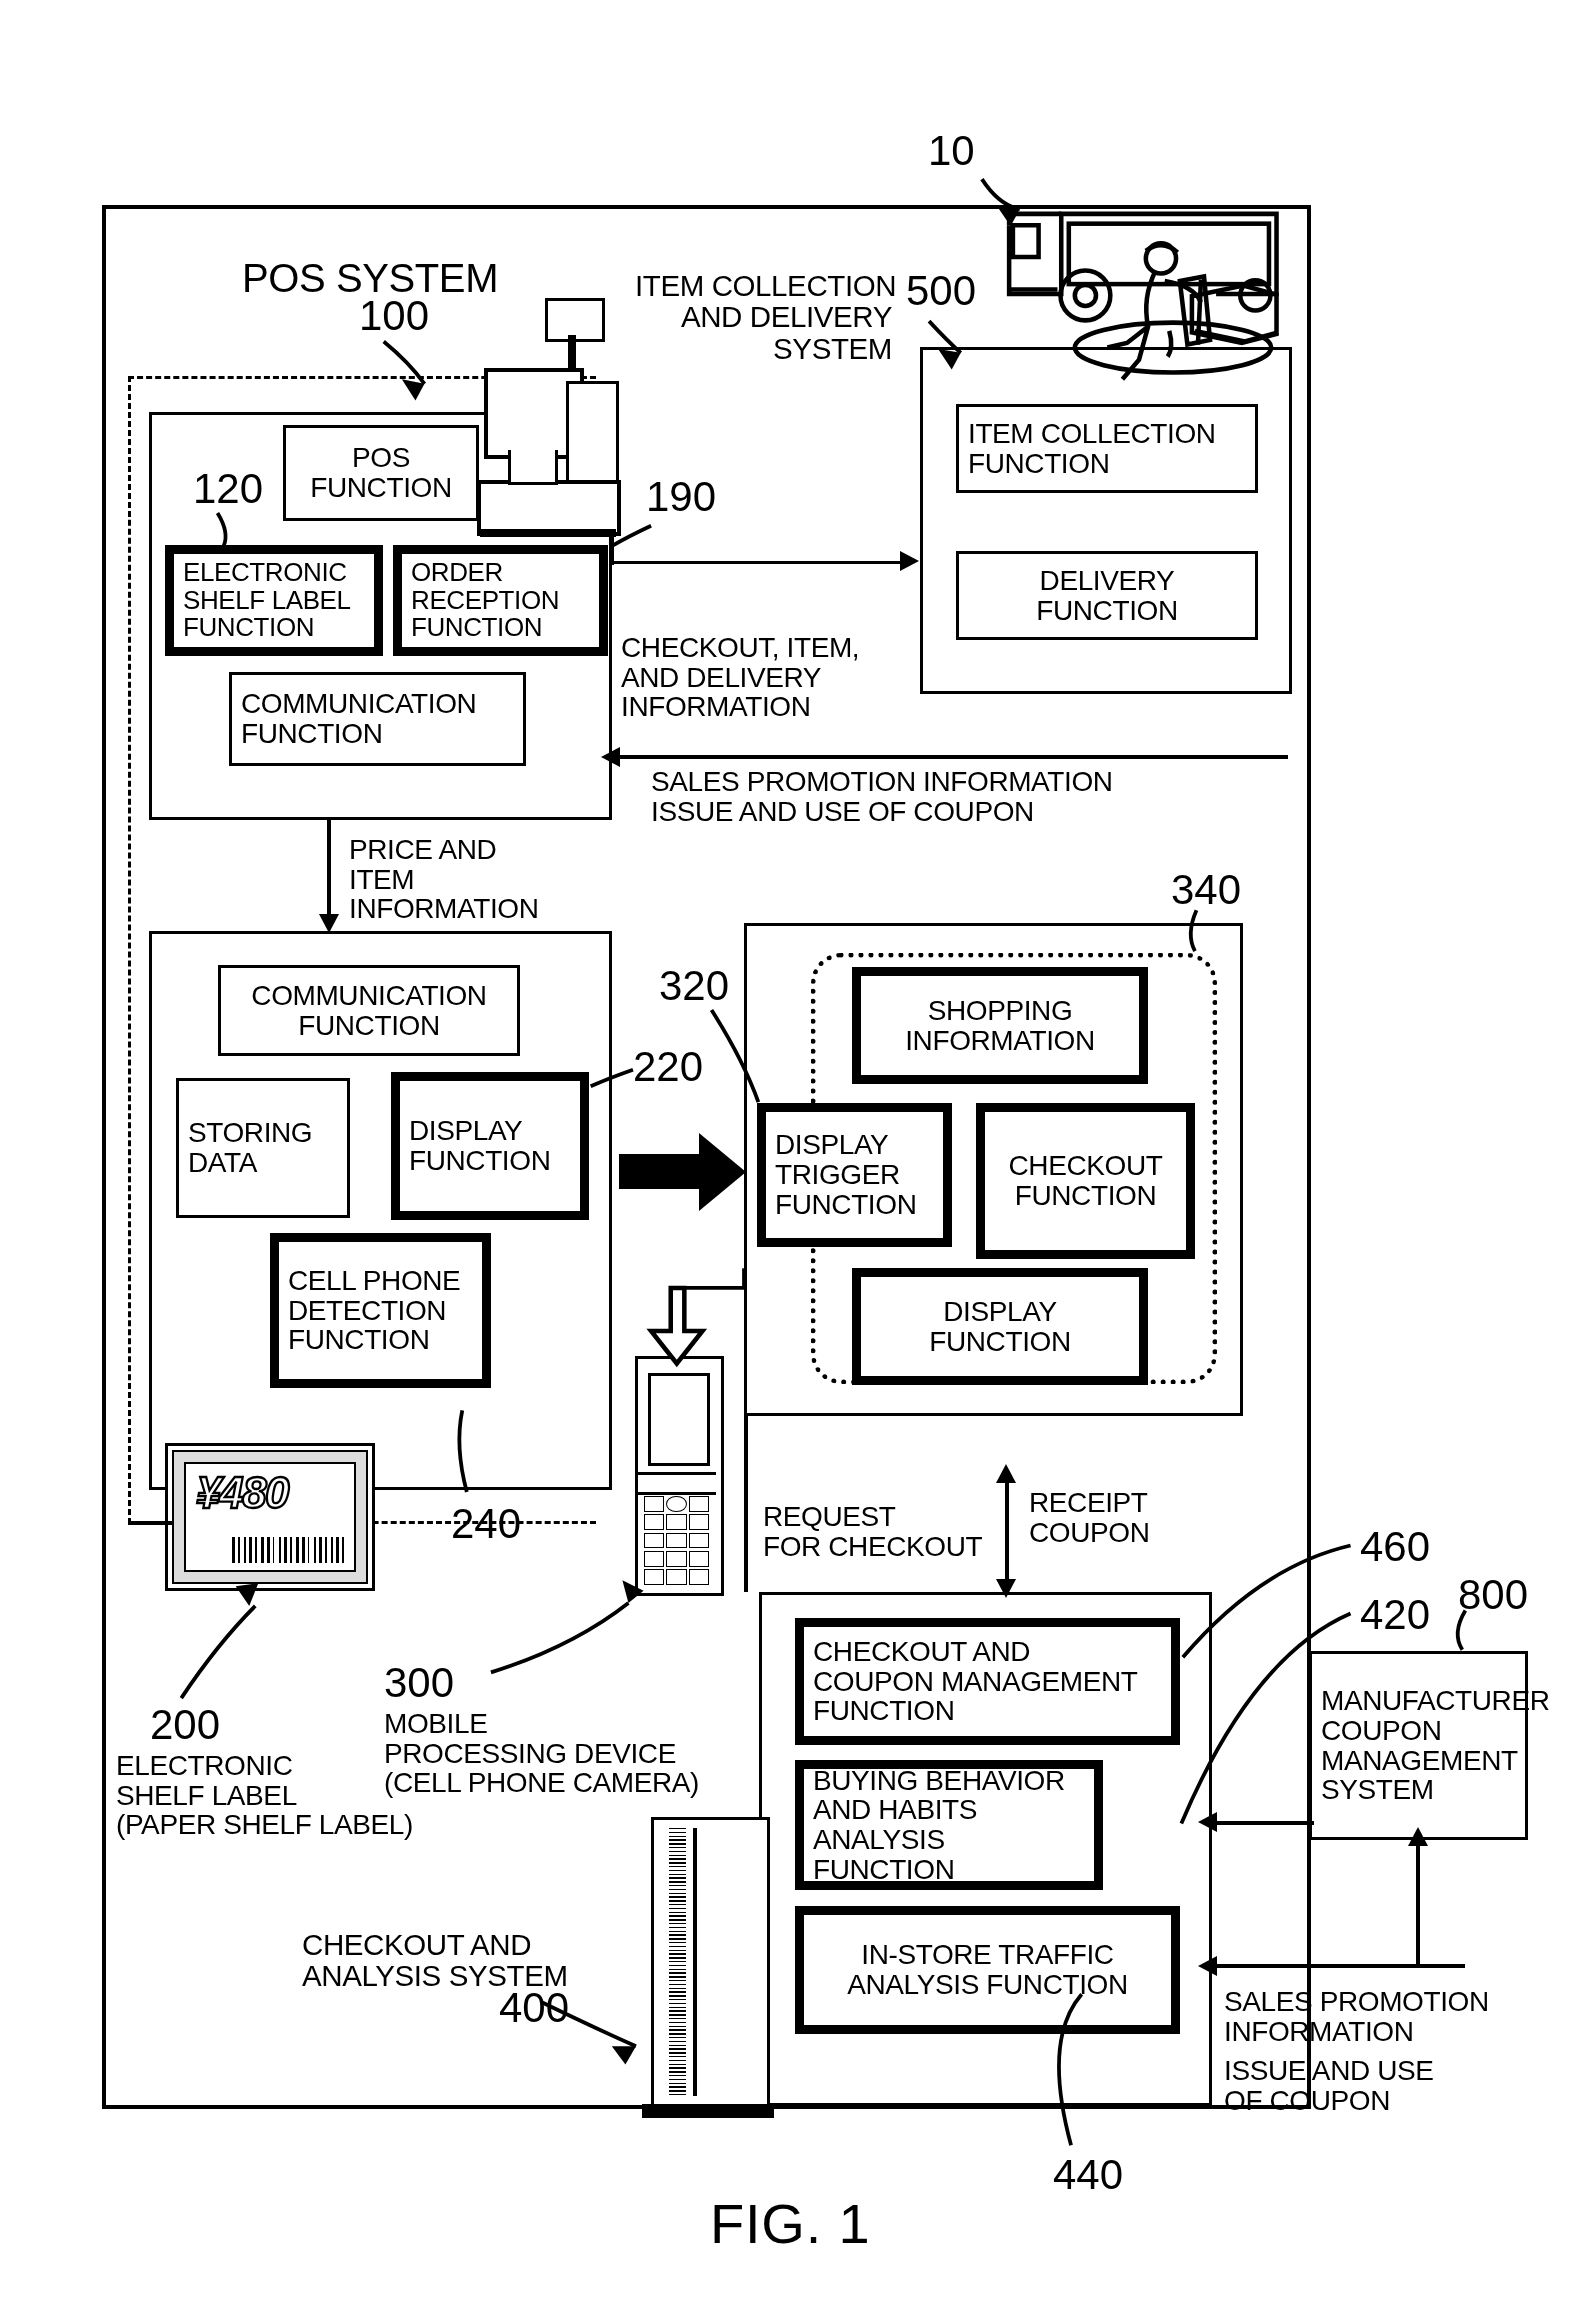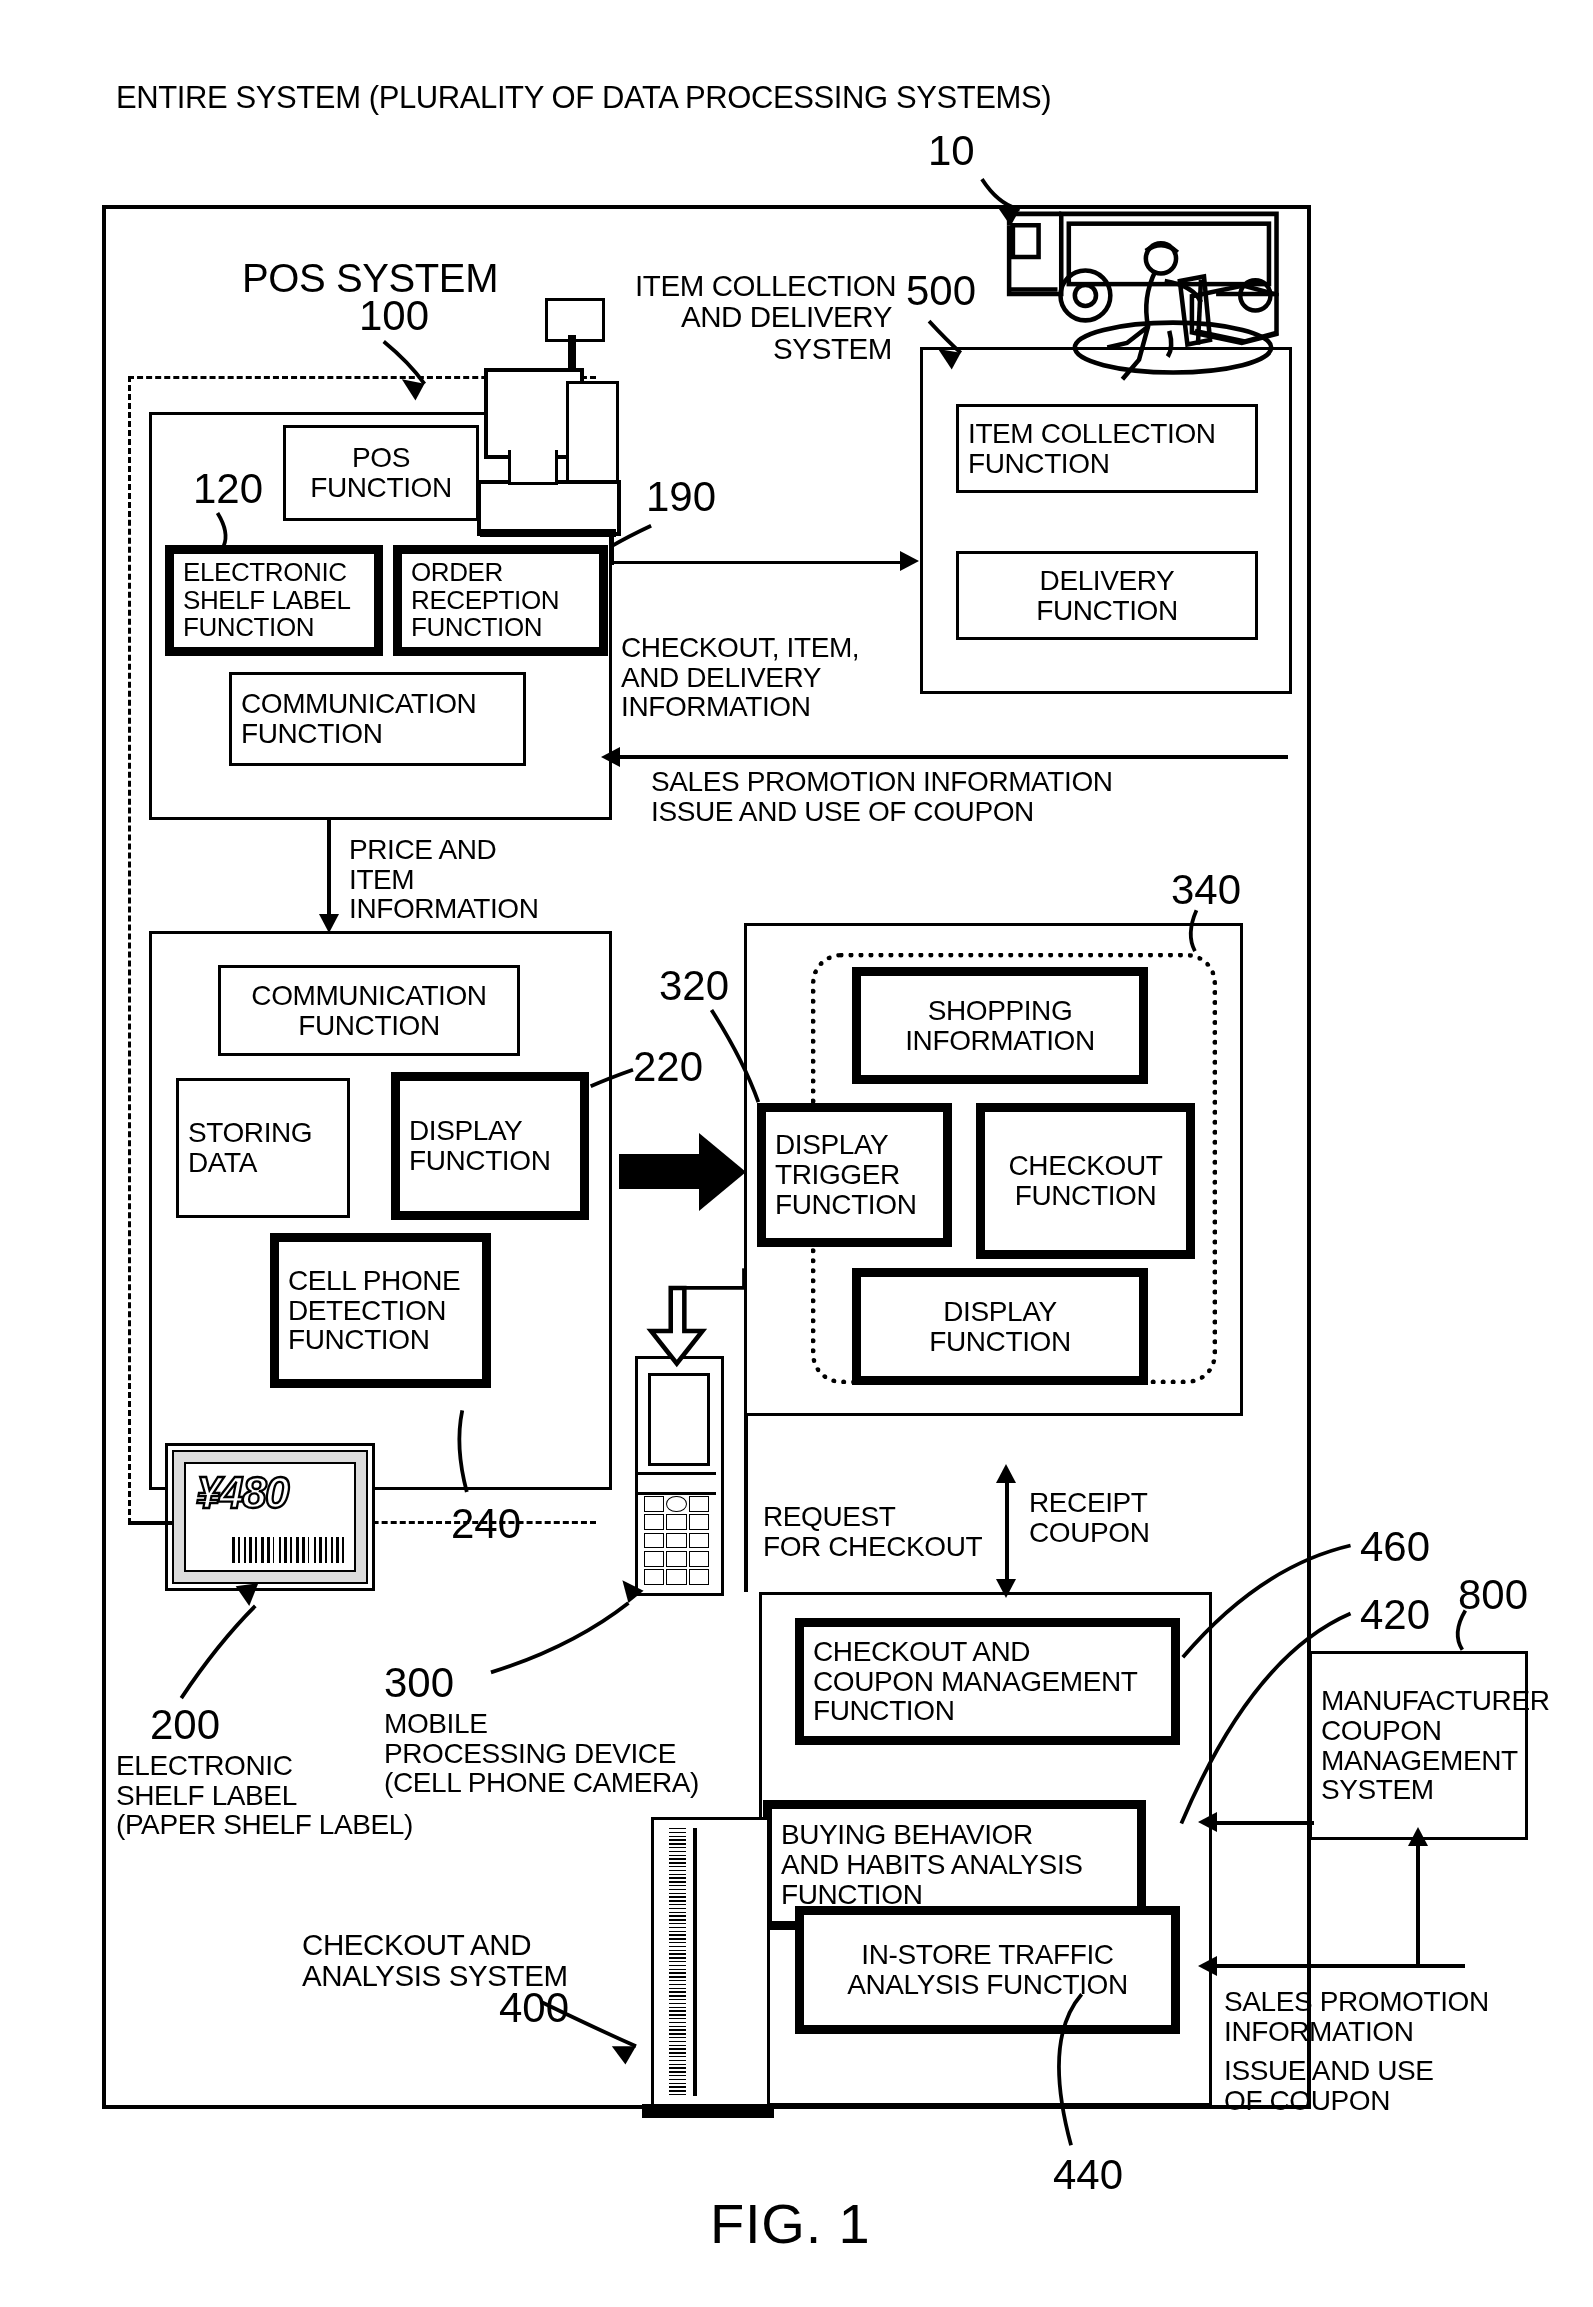--- a/index.html
+++ b/index.html
@@ -42,21 +42,20 @@
      -webkit-text-stroke:2.3px #000;color:#fff;}
   .barcode{position:absolute;right:9px;bottom:7.6px;height:26px;width:113px;
     background:repeating-linear-gradient(90deg,#000 0 3px,#fff 3px 6px,#000 6px 7.6px,#fff 7.6px 12px,#000 12px 14.4px,#fff 14.4px 17.4px);}
   .figtitle{position:absolute;font-size:56px;letter-spacing:0.8px;}
 </style>
 </head>
 <body>
 
 <div id="page">
 
-  <div class="txt" style="left:116px;top:82px;font-size:31px;">ENTIRE SYSTEM (PLURALITY OF DATA PROCESSING SYSTEMS)</div>
   <div class="ref" style="left:928px;top:130px;font-size:42px;">10</div>
 
   <div class="frame" style="left:102px;top:205px;width:1209px;height:1904px;"></div>
 
   <div class="dashdot" style="left:128px;top:376px;width:468px;height:1148px;"></div>
 
   <div class="txt" style="left:242px;top:257px;font-size:40px;">POS SYSTEM</div>
   <div class="ref" style="left:359px;top:295px;font-size:42px;">100</div>
 
   <div class="frame-thin" style="left:149px;top:412px;width:463px;height:408px;"></div>
@@ -246,21 +245,21 @@
   <div class="frame-thin" style="left:759px;top:1592px;width:453px;height:514px;"></div>
 
   <div class="hbox" style="left:795px;top:1618px;width:385px;height:127px;">
     <div class="inner">
       <span class="lbl" style="font-size:28px;">CHECKOUT AND
 COUPON MANAGEMENT
 FUNCTION</span>
     </div>
   </div>
 
-  <div class="hbox" style="left:763px;top:1760px;width:383px;height:130px;margin-top:40px;">
+  <div class="hbox" style="left:795px;top:1760px;width:308px;height:130px;">
     <div class="inner">
       <span class="lbl" style="font-size:28px;">BUYING BEHAVIOR
 AND HABITS ANALYSIS
 FUNCTION</span>
     </div>
   </div>
 
   <div class="hbox center" style="left:795px;top:1906px;width:385px;height:128px;">
     <div class="inner">
       <span class="lbl" style="font-size:28px;">IN-STORE TRAFFIC

